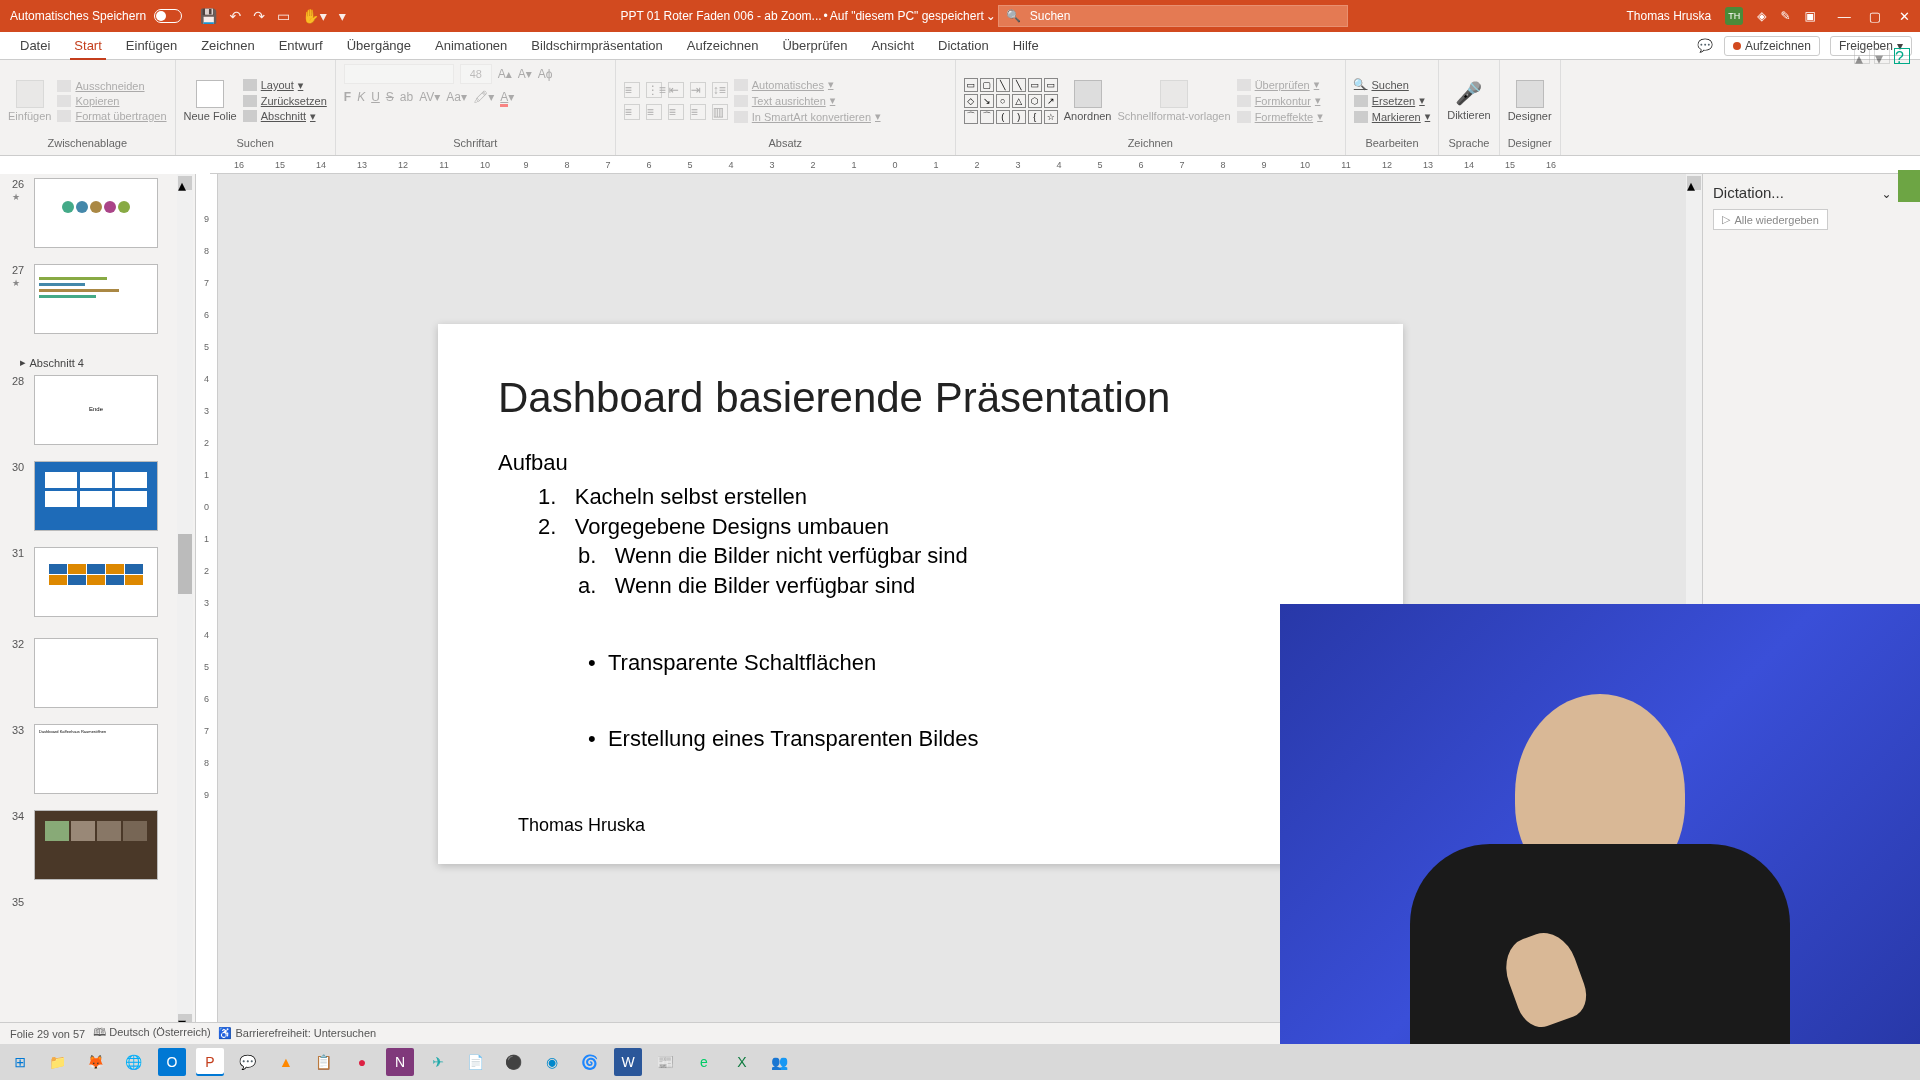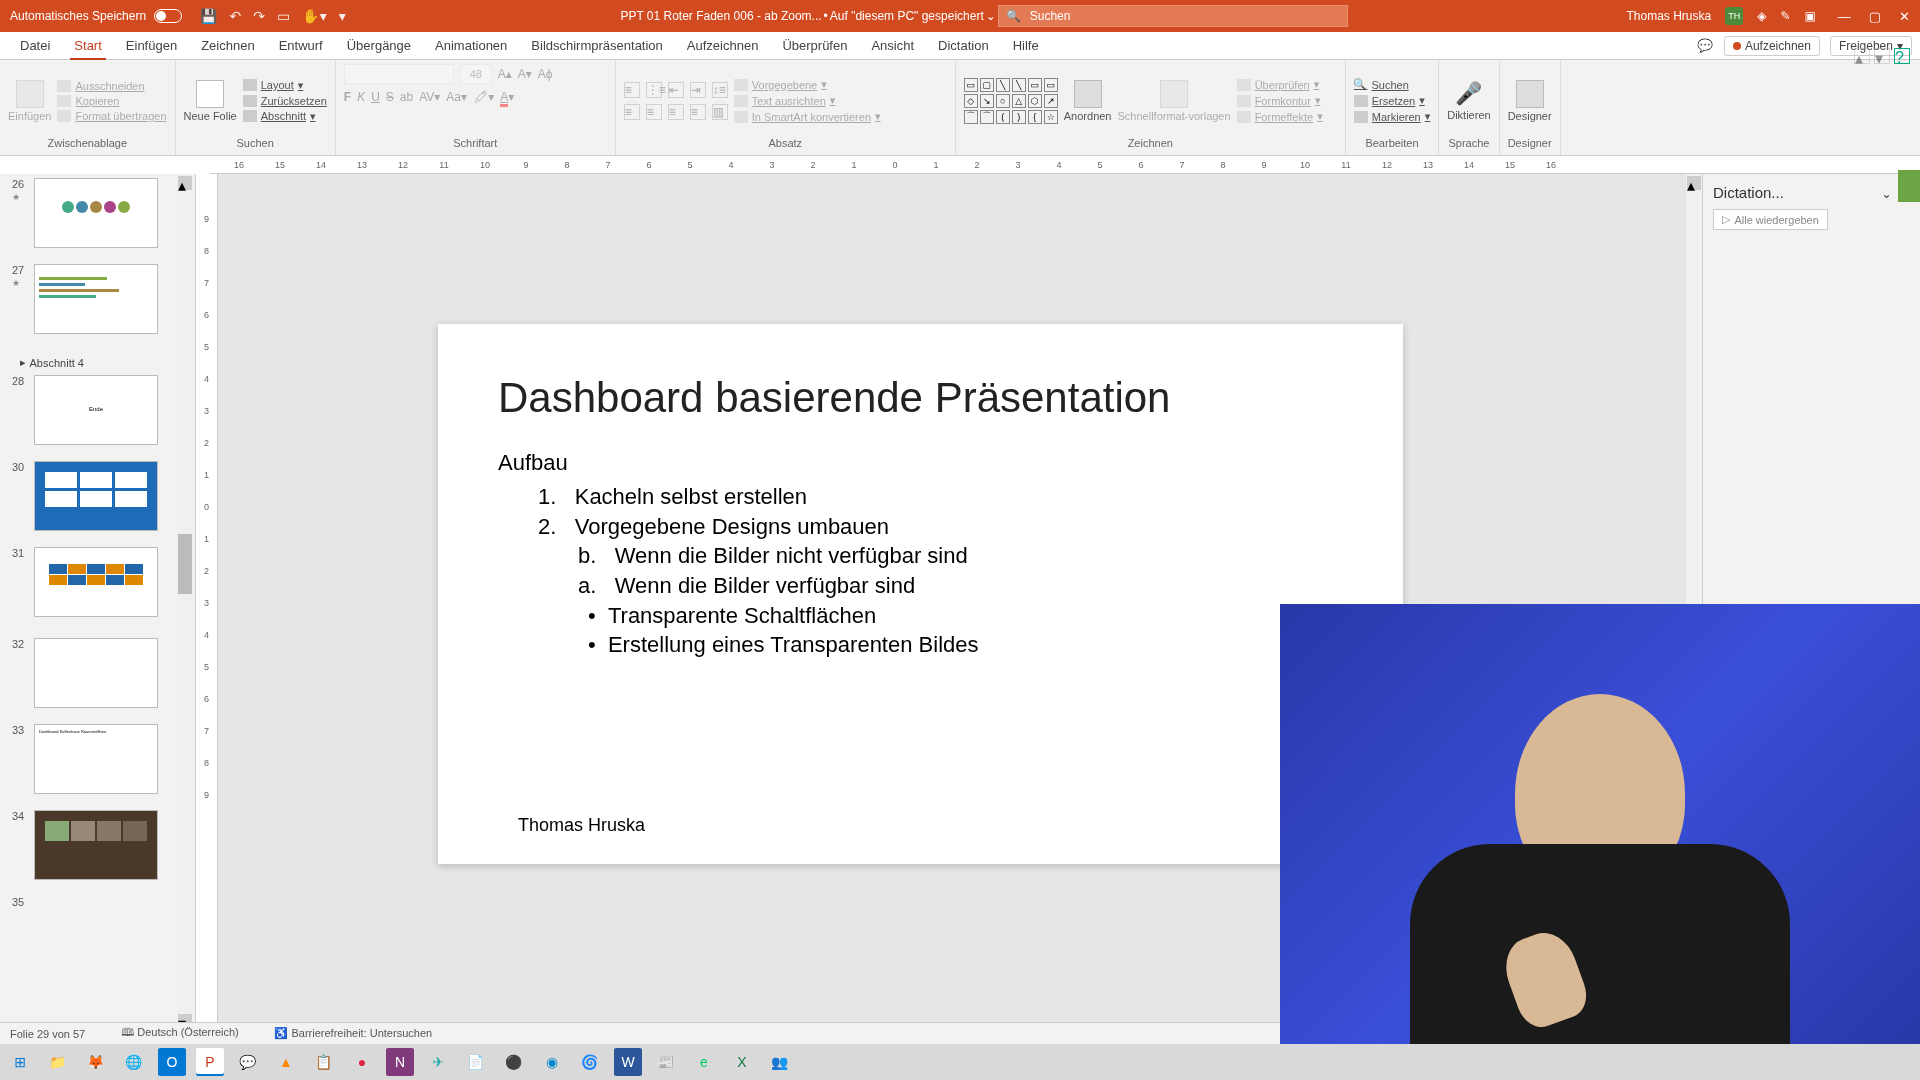--- a/index.html
+++ b/index.html
@@ -62,39 +62,39 @@
 .thumb.blue { background: #1e6bb8; }
 .section-header { font-size: 11px; color: #444; margin: 6px 0 6px 14px; display: flex; align-items: center; gap: 4px; }
 .ruler-v { width: 22px; background: #fff; border-right: 1px solid #ccc; font-size: 9px; color: #666; display: flex; flex-direction: column; align-items: center; padding-top: 40px; gap: 22px; }
 
 .canvas-area { flex: 1; background: #e6e6e6; position: relative; overflow: hidden; }
 .slide { position: absolute; left: 220px; top: 150px; width: 965px; height: 540px; background: #fff; box-shadow: 0 2px 8px rgba(0,0,0,.2); padding: 50px 60px; }
 .slide h1 { font-size: 42px; font-weight: 400; color: #222; margin-bottom: 28px; }
 .slide .subtitle { font-size: 22px; margin-bottom: 6px; }
 .slide .l1 { font-size: 22px; padding-left: 40px; line-height: 1.35; }
 .slide .l2 { font-size: 22px; padding-left: 80px; line-height: 1.35; }
-.slide .l3 { font-size: 22px; padding-left: 90px; line-height: 1.35; }
+.slide .l3 { font-size: 22px; padding-left: 90px; line-height: 1.35; margin-top: 47px; }
 .slide .author { position: absolute; bottom: 28px; left: 80px; font-size: 18px; }
 .cursor { position: absolute; left: 870px; top: 382px; font-size: 14px; color: #c800c8; }
 
 
 .anim-panel { width: 218px; background: #f3f2f1; border-left: 1px solid #ccc; padding: 10px; }
 .anim-panel h3 { font-size: 15px; font-weight: 400; color: #333; display: flex; justify-content: space-between; align-items: center; }
 .play-all { border: 1px solid #ccc; background: #fff; font-size: 11px; color: #888; padding: 3px 8px; margin-top: 8px; display: inline-flex; align-items: center; gap: 4px; }
 .side-tab { position: absolute; right: 0; top: 170px; width: 22px; height: 32px; background: #6da544; }
 
 
 .webcam { position: absolute; right: 0; bottom: 36px; width: 640px; height: 440px; background: linear-gradient(135deg, #2838a8 0%, #3a4fd8 50%, #2838a8 100%); z-index: 100; overflow: hidden; }
 .person { position: absolute; bottom: 0; left: 50%; transform: translateX(-50%); width: 380px; height: 380px; }
 .head { width: 170px; height: 200px; background: #d9b896; border-radius: 50% 50% 45% 45%; position: absolute; top: 30px; left: 105px; }
 .body { width: 380px; height: 200px; background: #1a1a1a; border-radius: 80px 80px 0 0; position: absolute; bottom: 0; }
 .hand { width: 70px; height: 90px; background: #d9b896; border-radius: 40% 40% 30% 30%; position: absolute; bottom: 20px; left: 100px; transform: rotate(-20deg); }
 
 
-.status-bar { position: absolute; bottom: 36px; left: 0; width: 1280px; height: 22px; background: #f3f2f1; border-top: 1px solid #ccc; display: flex; align-items: center; font-size: 11px; color: #555; padding: 0 10px; gap: 36px; }
+.status-bar { position: absolute; bottom: 36px; left: 0; width: 1280px; height: 22px; background: #f3f2f1; border-top: 1px solid #ccc; display: flex; align-items: center; font-size: 11px; color: #555; padding: 0 10px; gap: 8px; }
 
 
 .taskbar { position: absolute; bottom: 0; left: 0; right: 0; height: 36px; background: #d9d9d9; display: flex; align-items: center; padding: 0 6px; gap: 10px; }
 .taskbar .ticon { width: 28px; height: 28px; border-radius: 2px; display: flex; align-items: center; justify-content: center; font-size: 14px; }
 .taskbar .ticon.active { background: #fff; box-shadow: inset 0 -2px 0 #0078d4; }
 
 
 .scroll-v { position: absolute; right: 0; top: 0; bottom: 0; width: 16px; background: #f0f0f0; }
 .scroll-thumb { position: absolute; top: 2px; width: 14px; height: 14px; left: 1px; background: #ccc; }
 </style>
@@ -241,21 +241,21 @@
         </div>
         <div class="btn-row disabled">
           <span class="sq">≡</span>
           <span class="sq">≡</span>
           <span class="sq">≡</span>
           <span class="sq">≡</span>
           <span class="sq">▥</span>
         </div>
       </div>
       <div class="btn-stack">
-        <div class="disabled"><span class="mini-icon"></span><span>Vorgegebene</span> ▾</div>
+        <div class="disabled"><span class="mini-icon"></span><span>Automatisches</span> ▾</div>
         <div class="disabled"><span class="mini-icon"></span><span>Text ausrichten</span> ▾</div>
         <div class="disabled"><span class="mini-icon"></span><span>In SmartArt konvertieren</span> ▾</div>
       </div>
     </div>
     <div class="group-label">Absatz</div>
   </div>
   <div class="group" style="width:390px;">
     <div class="group-body">
       <div class="shapes-grid">
         <span>▭</span>

